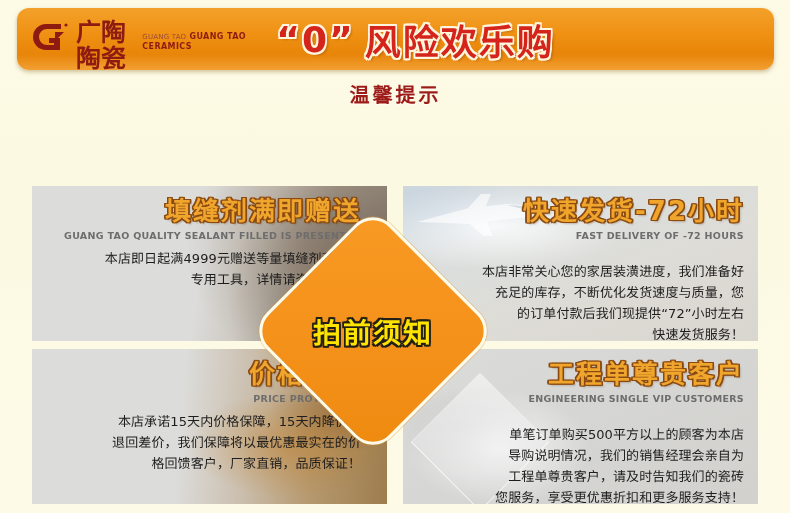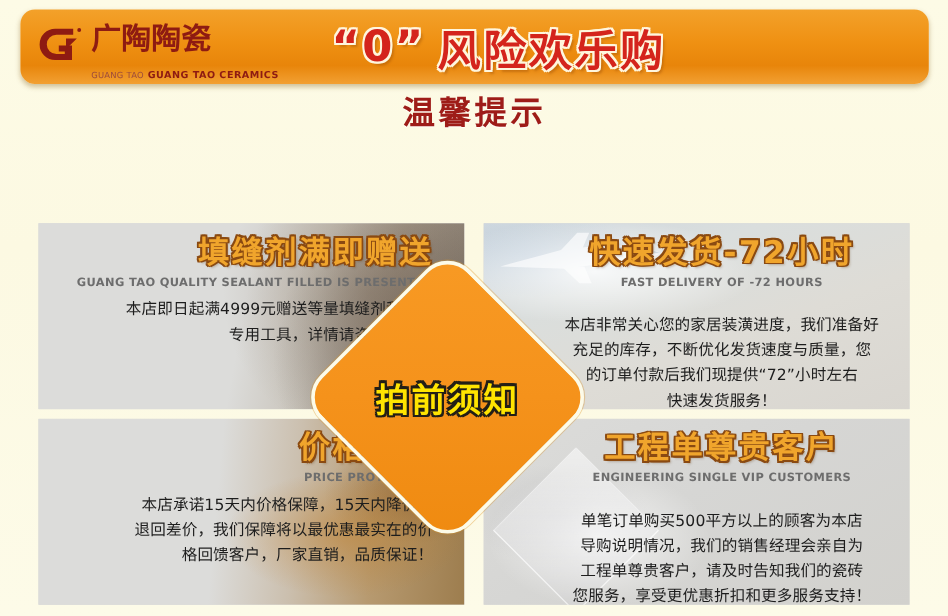--- a/index.html
+++ b/index.html
@@ -51,21 +51,20 @@
     position: relative;
     width: 40px;
     height: 32px;
     margin-top: 1px;
     flex: 0 0 auto;
   }
   .logo-mark svg { display: block; }
   .logo-textwrap {
     margin-left: 5px;
     display: flex;
-    flex-direction: column;
     justify-content: flex-start;
   }
   .logo-cn {
     font-size: 25px;
     line-height: 26px;
     font-weight: bold;
     color: #8e1b12;
     letter-spacing: 0px;
     font-family: "DejaVu Sans", "Liberation Sans", sans-serif;
   }
@@ -112,21 +111,21 @@
   
   .tips {
     position: absolute;
     left: 17px;
     top: 76px;
     width: 757px;
     height: 104px;
   }
   .tips-heading {
     text-align: center;
-    font-size: 27px;
+    font-size: 20px;
     font-weight: bold;
     color: #9e1c18;
     letter-spacing: 3px;
     line-height: 30px;
     margin-top: 4px;
     text-shadow: 0 1px 0 rgba(255,255,255,0.8);
   }
   .tips-body {
     margin-top: 6px;
     color: #c02a18;
@@ -216,21 +215,21 @@
     position: relative;
     z-index: 3;
     width: 100%;
     height: 100%;
     box-sizing: border-box;
     padding: 9px 14px 8px 14px;
   }
   .panel.tl .panel-content,
   .panel.bl .panel-content { text-align: right; padding-right: 26px; }
   .panel.tr .panel-content,
-  .panel.br .panel-content { text-align: center; padding-left: 56px; }
+  .panel.br .panel-content { text-align: right; padding-left: 56px; }
 
   .panel-title {
     font-size: 26px;
     font-weight: bold;
     color: #f0a52c;
     letter-spacing: 2px;
     line-height: 32px;
     white-space: nowrap;
     text-shadow:
       -1.4px -1.4px 0 #8a4a12, 1.4px -1.4px 0 #8a4a12,

